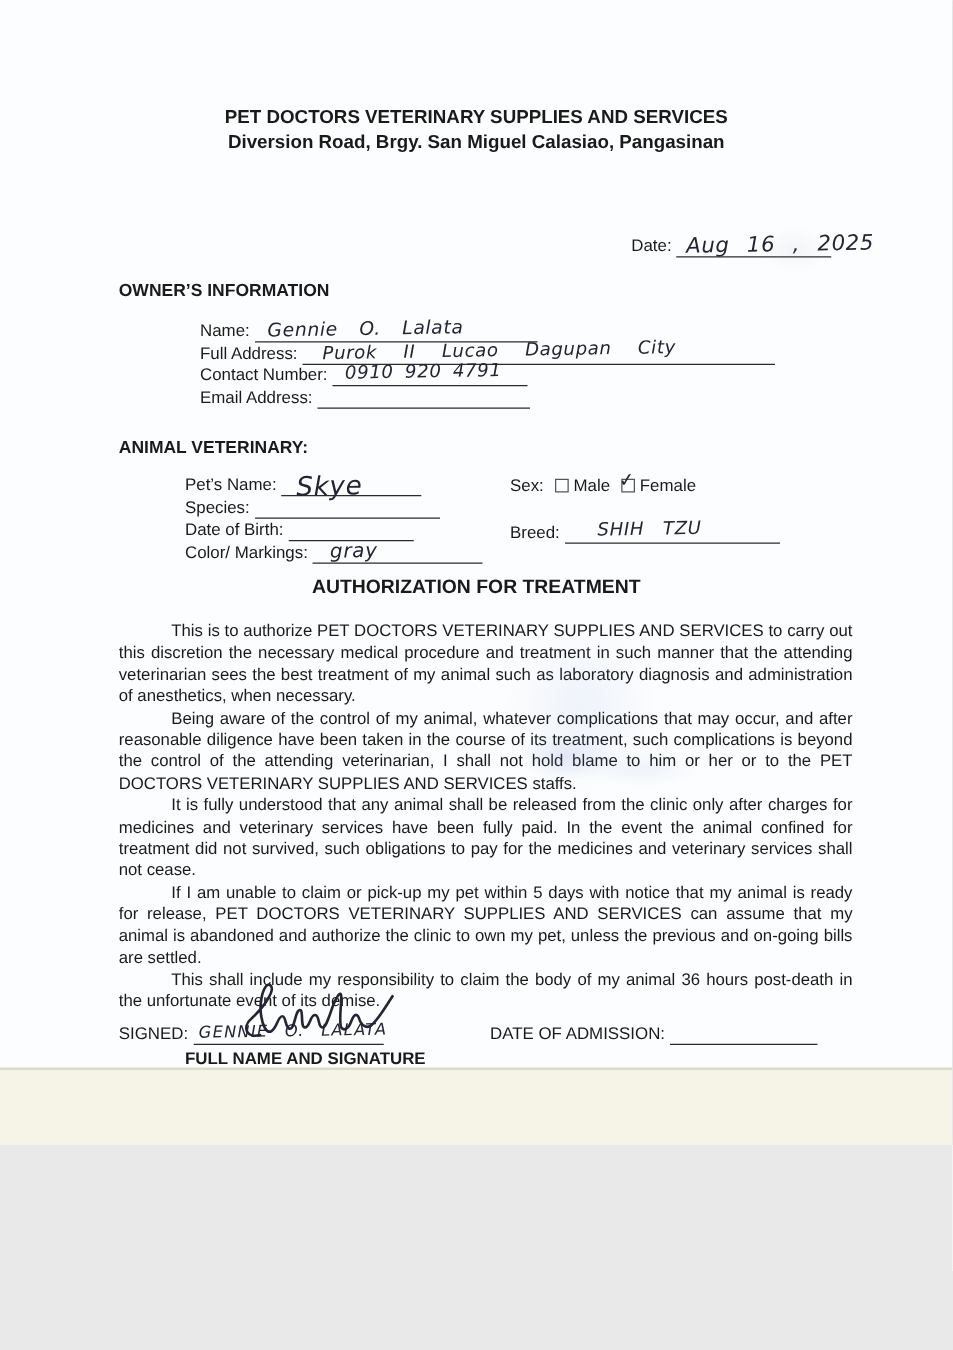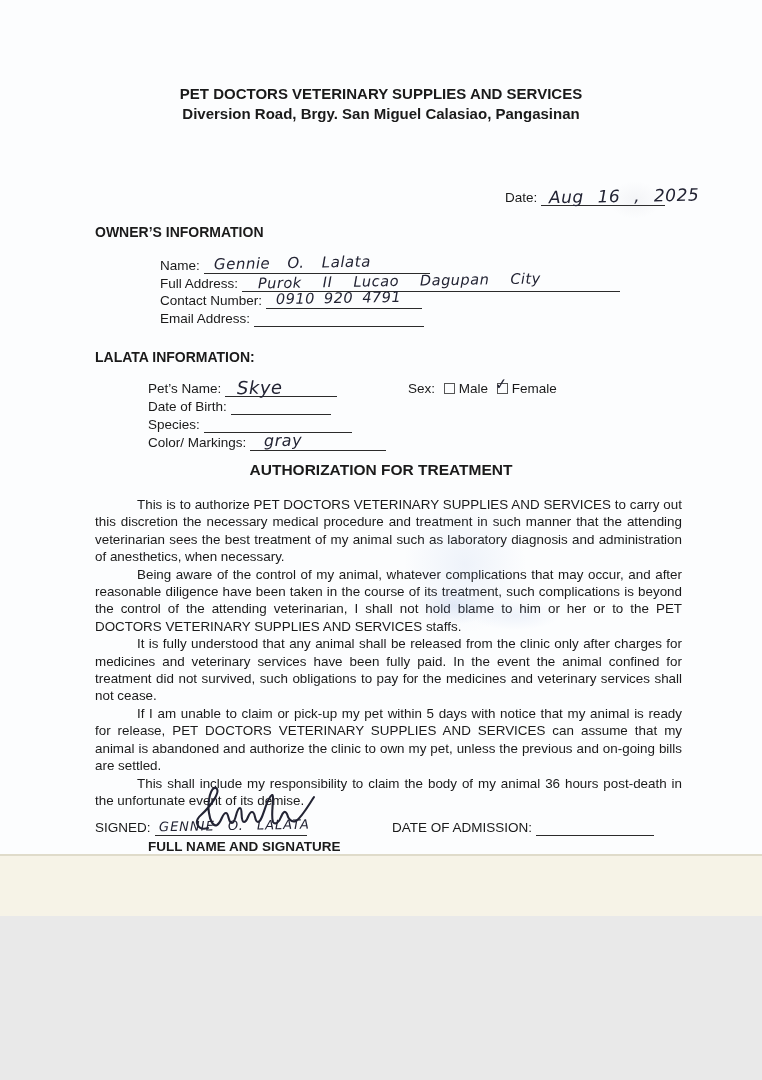--- a/index.html
+++ b/index.html
@@ -36,21 +36,21 @@
     font-style:italic;
     color:#232434;
     white-space:nowrap;
     transform:rotate(-1deg);
     letter-spacing:.5px;
   }
   .hw-date{font-size:17px;padding-left:8px;word-spacing:8px;}
   .hw-name{font-size:15px;padding-left:10px;word-spacing:12px;}
   .hw-addr{font-size:14.5px;padding-left:16px;word-spacing:16px;}
   .hw-contact{font-size:14.5px;padding-left:10px;word-spacing:4px;}
-  .hw-pet{font-size:18px;padding-left:12px;}
+  .hw-pet{font-size:21px;padding-left:12px;}
   .hw-color{font-size:16px;padding-left:14px;}
   .hw-breed{font-size:14.5px;padding-left:26px;word-spacing:10px;}
   .hw-signed{font-size:13px;padding-left:4px;word-spacing:8px;letter-spacing:1px;}
 
   .date-row{position:absolute;top:188px;left:505px;}
   .sec-title{position:absolute;left:95px;font-weight:bold;font-size:14px;text-align:right;}
   .owner-title{top:224px;}
   .owner-fields{position:absolute;top:256px;left:148px;margin-left:12px;}
   .owner-fields .field{height:17.5px;white-space:nowrap;}
   .animal-title{top:349px;}
@@ -99,43 +99,46 @@
       <span class="lbl">Full Address:</span><span class="fline" style="width:378px"><span class="hw hw-addr">Purok II Lucao Dagupan City</span></span>
     </div>
     <div class="field">
       <span class="lbl">Contact Number:</span><span class="fline" style="width:156px"><span class="hw hw-contact">0910 920 4791</span></span>
     </div>
     <div class="field">
       <span class="lbl">Email Address:</span><span class="fline" style="width:170px"><span class="hw"></span></span>
     </div>
   </div>
 
-  <div class="sec-title animal-title">LALATA INFORMATION:</div>
+  <div class="sec-title animal-title">ANIMAL VETERINARY:</div>
 
   <div class="animal-fields">
     <div class="field">
       <span class="lbl">Pet’s Name:</span><span class="fline" style="width:112px"><span class="hw hw-pet">Skye</span></span>
     </div>
     <div class="field">
-      <span class="lbl">Date of Birth:</span><span class="fline" style="width:100px"><span class="hw"></span></span>
+      <span class="lbl">Species:</span><span class="fline" style="width:148px"><span class="hw"></span></span>
     </div>
     <div class="field">
-      <span class="lbl">Species:</span><span class="fline" style="width:148px"><span class="hw"></span></span>
+      <span class="lbl">Date of Birth:</span><span class="fline" style="width:100px"><span class="hw"></span></span>
     </div>
     <div class="field">
       <span class="lbl">Color/ Markings:</span><span class="fline" style="width:136px"><span class="hw hw-color">gray</span></span>
     </div>
   </div>
 
   <div class="sex-row">
     <span class="lbl">Sex:</span>
     <span class="cb"></span><span class="plain">Male</span>
     <span class="cb"><span class="tick">✓</span></span><span class="plain">Female</span>
   </div>
 
+  <div class="breed-row">
+    <span class="lbl">Breed:</span><span class="fline" style="width:172px"><span class="hw hw-breed">SHIH TZU</span></span>
+  </div>
 
   <div class="auth-title">AUTHORIZATION FOR TREATMENT</div>
 
   <div class="body-text">
     <p>This is to authorize PET DOCTORS VETERINARY SUPPLIES AND SERVICES to carry out this discretion the necessary medical procedure and treatment in such manner that the attending veterinarian sees the best treatment of my animal such as laboratory diagnosis and administration of anesthetics, when necessary.</p>
     <p>Being aware of the control of my animal, whatever complications that may occur, and after reasonable diligence have been taken in the course of its treatment, such complications is beyond the control of the attending veterinarian, I shall not hold blame to him or her or to the PET DOCTORS VETERINARY SUPPLIES AND SERVICES staffs.</p>
     <p>It is fully understood that any animal shall be released from the clinic only after charges for medicines and veterinary services have been fully paid. In the event the animal confined for treatment did not survived, such obligations to pay for the medicines and veterinary services shall not cease.</p>
     <p>If I am unable to claim or pick-up my pet within 5 days with notice that my animal is ready for release, PET DOCTORS VETERINARY SUPPLIES AND SERVICES can assume that my animal is abandoned and authorize the clinic to own my pet, unless the previous and on-going bills are settled.</p>
     <p>This shall include my responsibility to claim the body of my animal 36 hours post-death in the unfortunate event of its demise.</p>
   </div>

